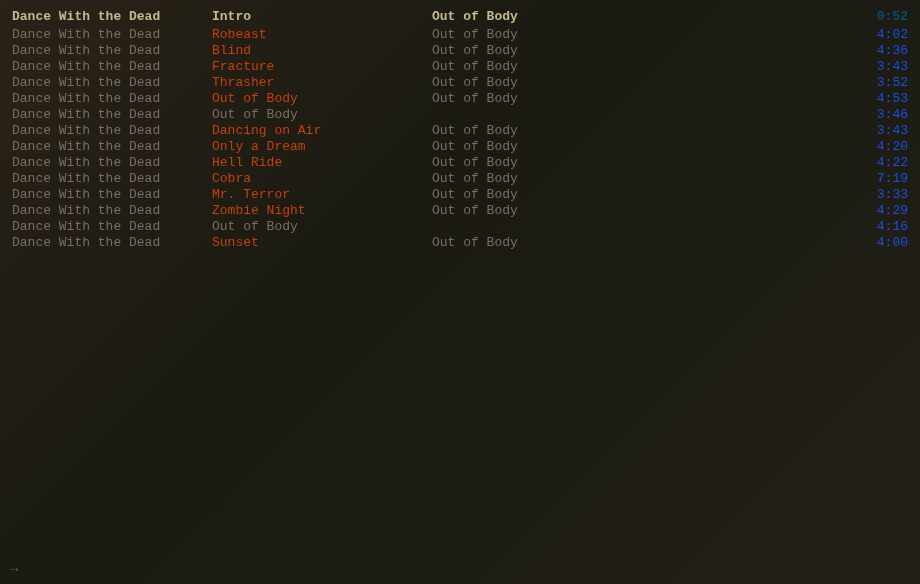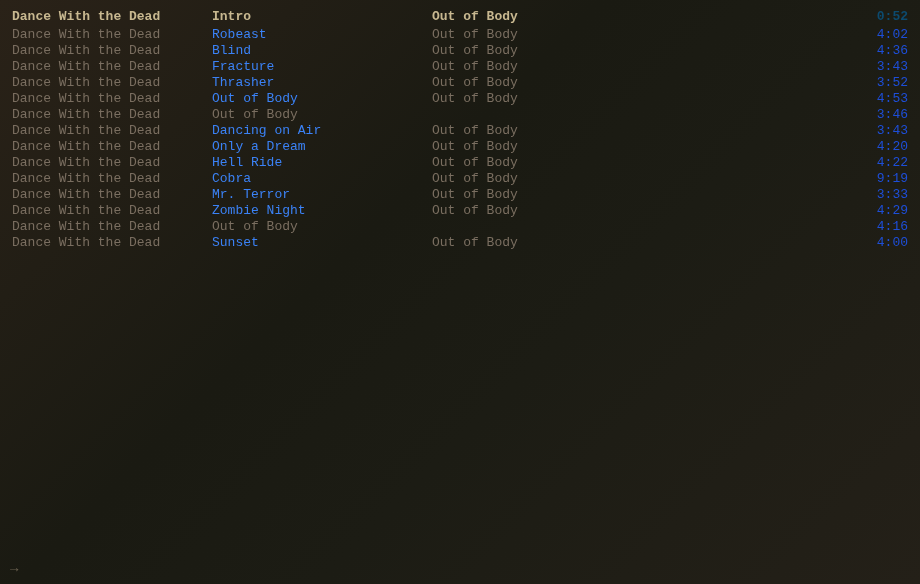--- a/index.html
+++ b/index.html
@@ -46,21 +46,21 @@
       overflow: hidden;
     }
 
     .track-row.header .col-artist {
       color: #c8b890;
     }
 
     .col-title {
       width: 220px;
       min-width: 220px;
-      color: #3b82f6;
+      color: #c2410c;
       white-space: nowrap;
       overflow: hidden;
     }
 
     .track-row.header .col-title {
       color: #c8b890;
     }
 
     .col-album {
       flex: 1;
@@ -156,21 +156,21 @@
       <div class="track-row">
         <div class="col-artist">Dance With the Dead</div>
         <div class="col-title">Hell Ride</div>
         <div class="col-album">Out of Body</div>
         <div class="col-duration">4:22</div>
       </div>
       <div class="track-row">
         <div class="col-artist">Dance With the Dead</div>
         <div class="col-title">Cobra</div>
         <div class="col-album">Out of Body</div>
-        <div class="col-duration">9:19</div>
+        <div class="col-duration">7:19</div>
       </div>
       <div class="track-row">
         <div class="col-artist">Dance With the Dead</div>
         <div class="col-title">Mr. Terror</div>
         <div class="col-album">Out of Body</div>
         <div class="col-duration">3:33</div>
       </div>
       <div class="track-row">
         <div class="col-artist">Dance With the Dead</div>
         <div class="col-title">Zombie Night</div>

